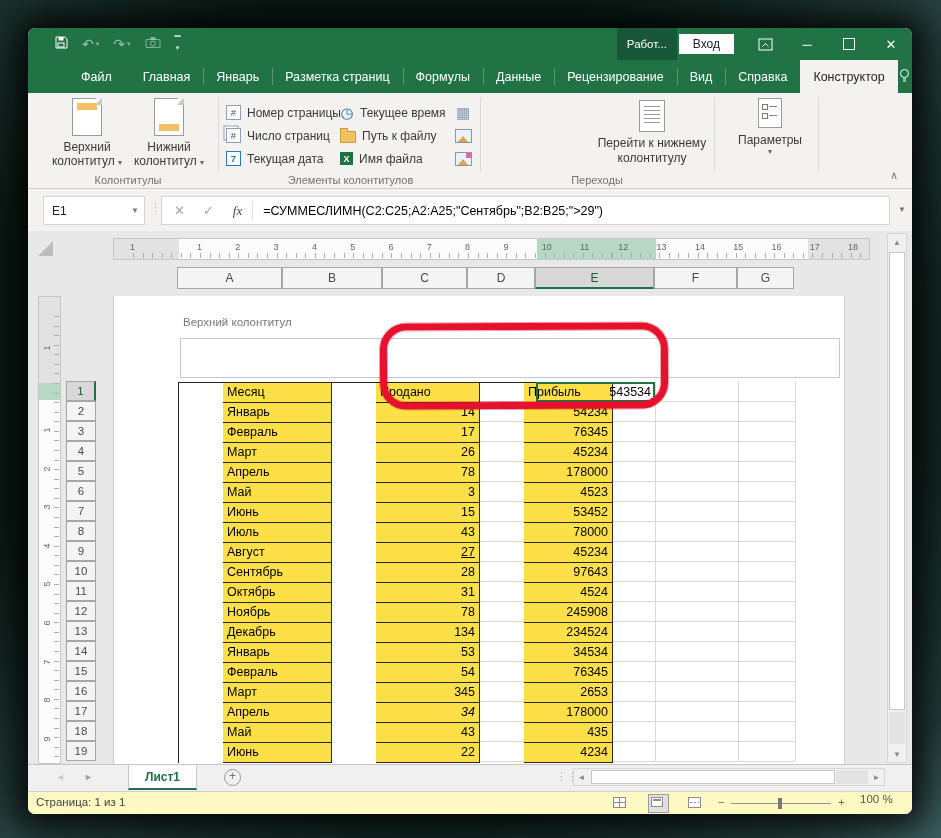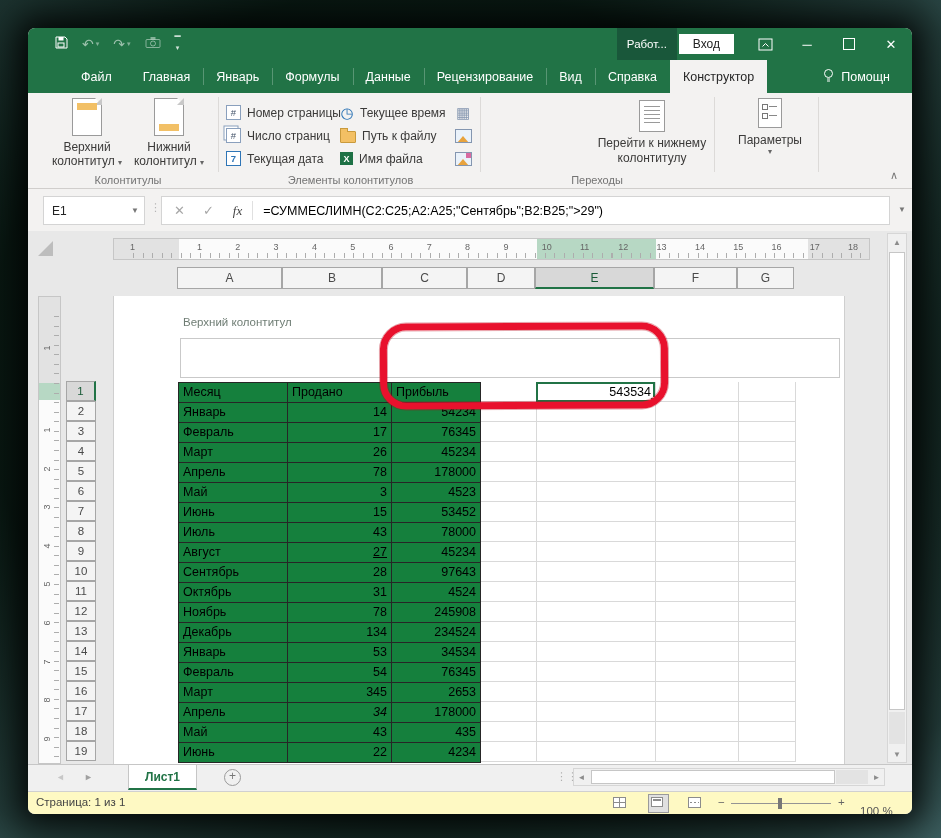--- a/index.html
+++ b/index.html
@@ -112,21 +112,21 @@
   .ph-strip{position:absolute;left:152px;top:44px;width:660px;height:40px;background:#fff;border:1px solid #c9c9c9;box-sizing:border-box;}
   .ph-center{position:absolute;left:370px;top:45px;width:222px;height:38px;background:#fff;border:1.5px solid #595959;box-sizing:border-box;
              text-align:center;font-size:12.5px;color:#000;padding-top:3px;z-index:5;}
   .caret-bar{display:inline-block;width:1px;height:13px;background:#000;vertical-align:-2px;margin-left:1px;}
   .gridlines{position:absolute;left:440px;top:88px;width:328px;height:380px;
      background:repeating-linear-gradient(180deg,transparent 0 19px,#d9d9d9 19px 20px);}
   .gl-v{position:absolute;top:0;bottom:0;width:1px;background:#d9d9d9;}
   .tbl{position:absolute;left:150px;top:88px;border-top:1px solid #262626;border-left:1px solid #262626;z-index:2;}
   .trow{display:flex;}
   .tcell{height:19px;border-right:1px solid #262626;border-bottom:1px solid #262626;font-size:12.5px;color:#000;
-         line-height:19px;white-space:nowrap;overflow:hidden;background:#15803d;}
+         line-height:19px;white-space:nowrap;overflow:hidden;background:#fde047;margin-left:44px;}
   .tcell.num{text-align:right;padding-right:4px;}
   .tcell.txt{padding-left:4px;}
   .e1sel{position:absolute;left:508px;top:88px;width:119px;height:20px;border:2px solid #217346;box-sizing:border-box;z-index:6;}
   .e1sel .handle{position:absolute;right:-4px;bottom:-4px;width:5px;height:5px;background:#217346;border:1px solid #fff;}
   .e1val{position:absolute;left:510px;top:89px;width:113px;height:18px;text-align:right;font-size:12.5px;color:#000;line-height:18px;z-index:6;}
   .red-annot{position:absolute;left:352px;top:29px;width:274px;height:72px;border:7px solid #e8112d;border-radius:26px;
              z-index:20;transform:rotate(-.3deg);box-shadow:inset 0 0 0 1px rgba(180,0,20,.35),0 0 0 1px rgba(180,0,20,.35);}
   
   .vscroll{position:absolute;right:5px;top:205px;bottom:51px;width:18px;background:#f0f0f0;border:1px solid #d6d6d6;}
   .vs-arrow{position:absolute;left:0;right:0;height:16px;display:flex;align-items:center;justify-content:center;color:#8c8c8c;font-size:8px;}
@@ -150,21 +150,21 @@
   .vi-normal::after{content:'';position:absolute;top:0;bottom:0;left:5px;width:1px;background:#8c8c8c;}
   .vi-wrap{position:absolute;top:2px;width:19px;height:17px;border:1px solid #9a9a9a;background:#e0e0e0;}
   .vi-layout{position:absolute;left:2px;top:2px;width:12px;height:10px;border:1px solid #8c8c8c;background:#fff;box-sizing:border-box;}
   .vi-layout::before{content:'';position:absolute;left:1px;right:1px;top:1px;height:2px;background:#8c8c8c;}
   .vi-break::before{content:'';position:absolute;left:1px;right:1px;top:4px;height:1px;background:repeating-linear-gradient(90deg,#8c8c8c 0 2px,transparent 2px 4px);}
   .zoom-minus{position:absolute;left:690px;top:4px;color:#666;}
   .zoomline{position:absolute;left:703px;top:11px;width:100px;height:1px;background:#949494;}
   .zoom-notch{position:absolute;left:752px;top:7px;width:1px;height:9px;background:#949494;}
   .zoom-thumb{position:absolute;left:750px;top:6px;width:4px;height:11px;background:#777;}
   .zoom-plus{position:absolute;left:810px;top:4px;color:#666;}
-  .zoom-pct{position:absolute;left:832px;top:13px;color:#555;}
+  .zoom-pct{position:absolute;left:832px;top:1px;color:#555;}
 </style>
 </head>
 <body>
 
 <div class="shade"></div>
 
 <div class="window">
 
   <div class="titlebar">
     <div class="qat">
@@ -210,20 +210,21 @@
         </div>
       <div class="winbtn">✕</div>
     </div>
   </div>
 
   <div class="tabbar">
     <div id="tabs" style="display:flex;align-items:stretch;">
         <div class="tab file">Файл</div>
         <div class="tab">Главная</div>
         <div class="tab sep">Январь</div>
+        <div class="tab sep">Разметка страниц</div>
         <div class="tab sep">Формулы</div>
         <div class="tab sep">Данные</div>
         <div class="tab sep">Рецензирование</div>
         <div class="tab sep">Вид</div>
         <div class="tab sep">Справка</div>
         <div class="tab active">Конструктор</div>
       </div>
     <div class="tabbar-right">
       <div class="tr-item">
         <span>

